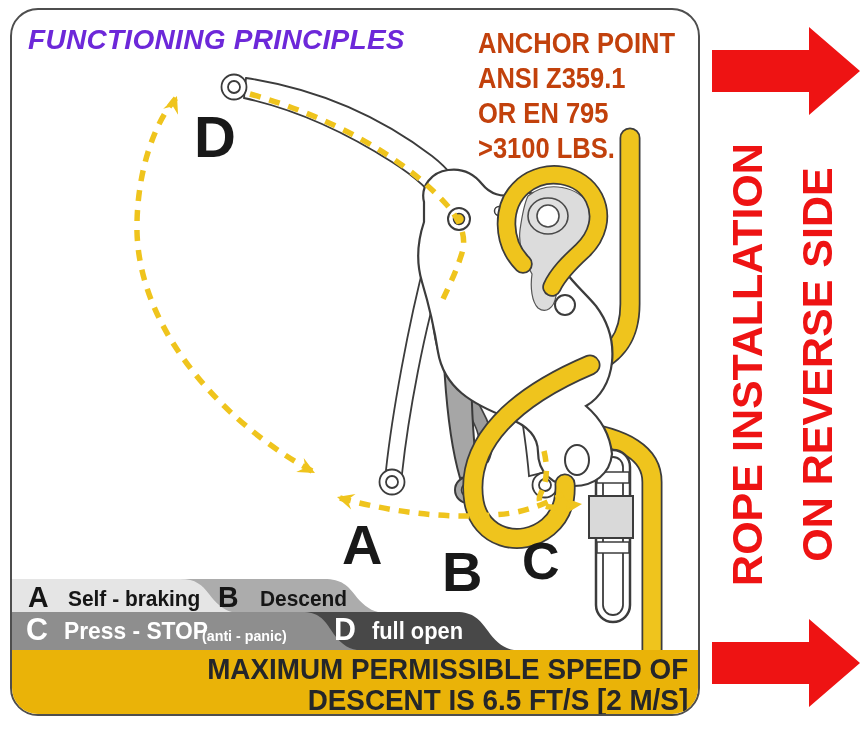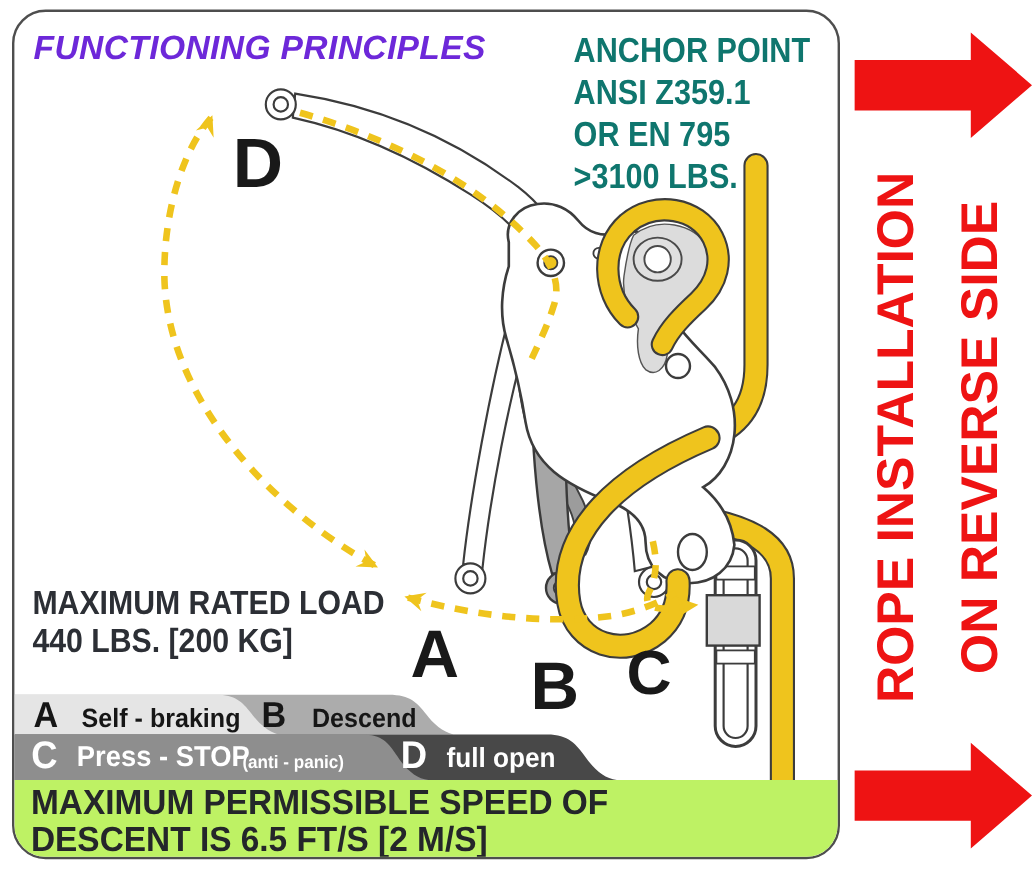--- a/index.html
+++ b/index.html
@@ -3,33 +3,33 @@
 <meta charset="utf-8">
 <style>
   html,body{margin:0;padding:0;background:#fff;}
   .stage{position:relative;width:862px;height:732px;background:#fff;overflow:hidden;
          font-family:"Liberation Sans",sans-serif;}
   .panel{position:absolute;left:10px;top:8px;width:690px;height:708px;box-sizing:border-box;
          border:2px solid #4e4e4e;border-radius:28px;overflow:hidden;background:#fff;}
   .art{position:absolute;left:0;top:0;}
   .title{position:absolute;left:16px;top:14px;font-size:28px;font-weight:700;font-style:italic;
          color:#6d28d9;white-space:nowrap;letter-spacing:.3px;}
-  .anchor-note{position:absolute;left:466px;top:16px;color:#0f766e;font-weight:700;font-size:29px;}
+  .anchor-note{position:absolute;left:466px;top:16px;color:#c2410c;font-weight:700;font-size:29px;}
   .anchor-note div{line-height:35px;white-space:nowrap;transform:scaleX(.88);transform-origin:0 50%;}
   .maxload{position:absolute;left:15px;top:477px;color:#2c2f35;font-weight:700;font-size:28px;}
   .maxload div{line-height:31px;white-space:nowrap;transform:scaleX(.9);transform-origin:0 50%;}
   .pos{position:absolute;font-weight:700;color:#191919;line-height:1;}
   .pos-d{left:182px;top:98px;font-size:58px;}
   .pos-a{left:330px;top:507px;font-size:56px;}
   .pos-b{left:430px;top:534px;font-size:56px;}
   .pos-c{left:510px;top:525px;font-size:52px;}
   .lg{position:absolute;font-weight:700;white-space:nowrap;transform:scaleX(.95);transform-origin:0 50%;}
   .lg-dark{color:#161616;}
   .lg-light{color:#ffffff;}
-  .banner{position:absolute;left:0;top:640px;width:690px;height:68px;background:#bef264;text-align:left;}
+  .banner{position:absolute;left:0;top:640px;width:690px;height:68px;background:#eab308;text-align:right;}
   .banner div{font-size:29px;line-height:31px;font-weight:700;color:#24262a;white-space:nowrap;
               transform:scaleX(.96);transform-origin:50% 50%;}
   .banner div:first-child{margin-top:4px;}
   .arrow{position:absolute;left:712px;}
   .arrow-top{top:25px;}
   .arrow-bottom{top:617px;}
   .side-note-box{position:absolute;left:712px;top:112px;width:150px;height:505px;}
   .side-note-rot{width:505px;height:150px;transform:rotate(-90deg) translate(-505px,0);
                  transform-origin:0 0;text-align:center;}
   .side-note-rot div{font-size:43px;line-height:70px;font-weight:700;color:#EE1313;white-space:nowrap;}
@@ -145,24 +145,20 @@
 
     <div class="title">FUNCTIONING PRINCIPLES</div>
 
     <div class="anchor-note">
       <div>ANCHOR POINT</div>
       <div>ANSI Z359.1</div>
       <div>OR EN 795</div>
       <div>&gt;3100 LBS.</div>
     </div>
 
-    <div class="maxload">
-      <div>MAXIMUM RATED LOAD</div>
-      <div>440 LBS. [200 KG]</div>
-    </div>
 
     <div class="pos pos-d">D</div>
     <div class="pos pos-a">A</div>
     <div class="pos pos-b">B</div>
     <div class="pos pos-c">C</div>
 
     <span class="lg lg-dark" style="left:16px;top:570px;font-size:30px;">A</span>
     <span class="lg lg-dark" style="left:56px;top:576px;font-size:22px;">Self - braking</span>
     <span class="lg lg-dark" style="left:206px;top:570px;font-size:30px;">B</span>
     <span class="lg lg-dark" style="left:248px;top:576px;font-size:22px;">Descend</span>

